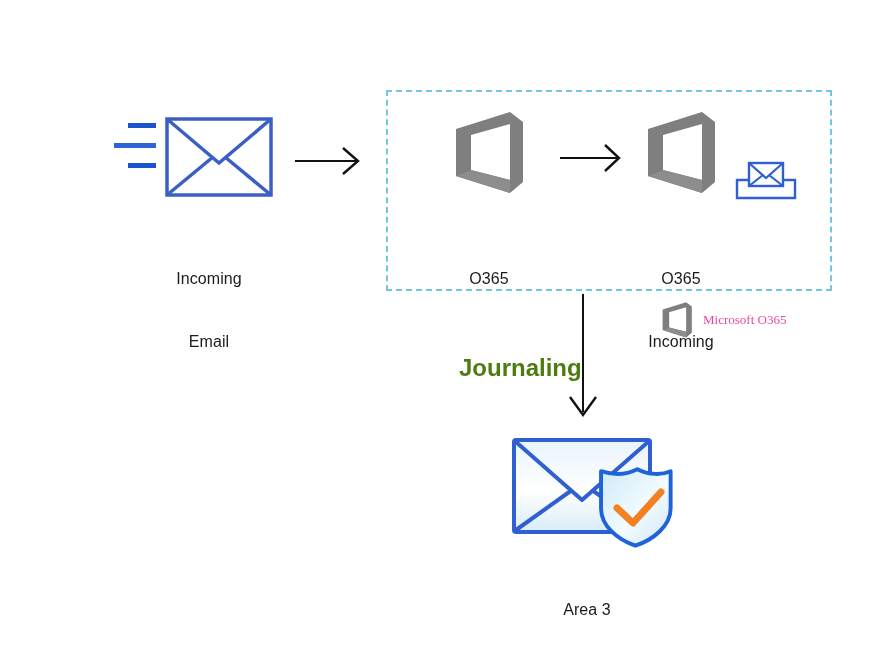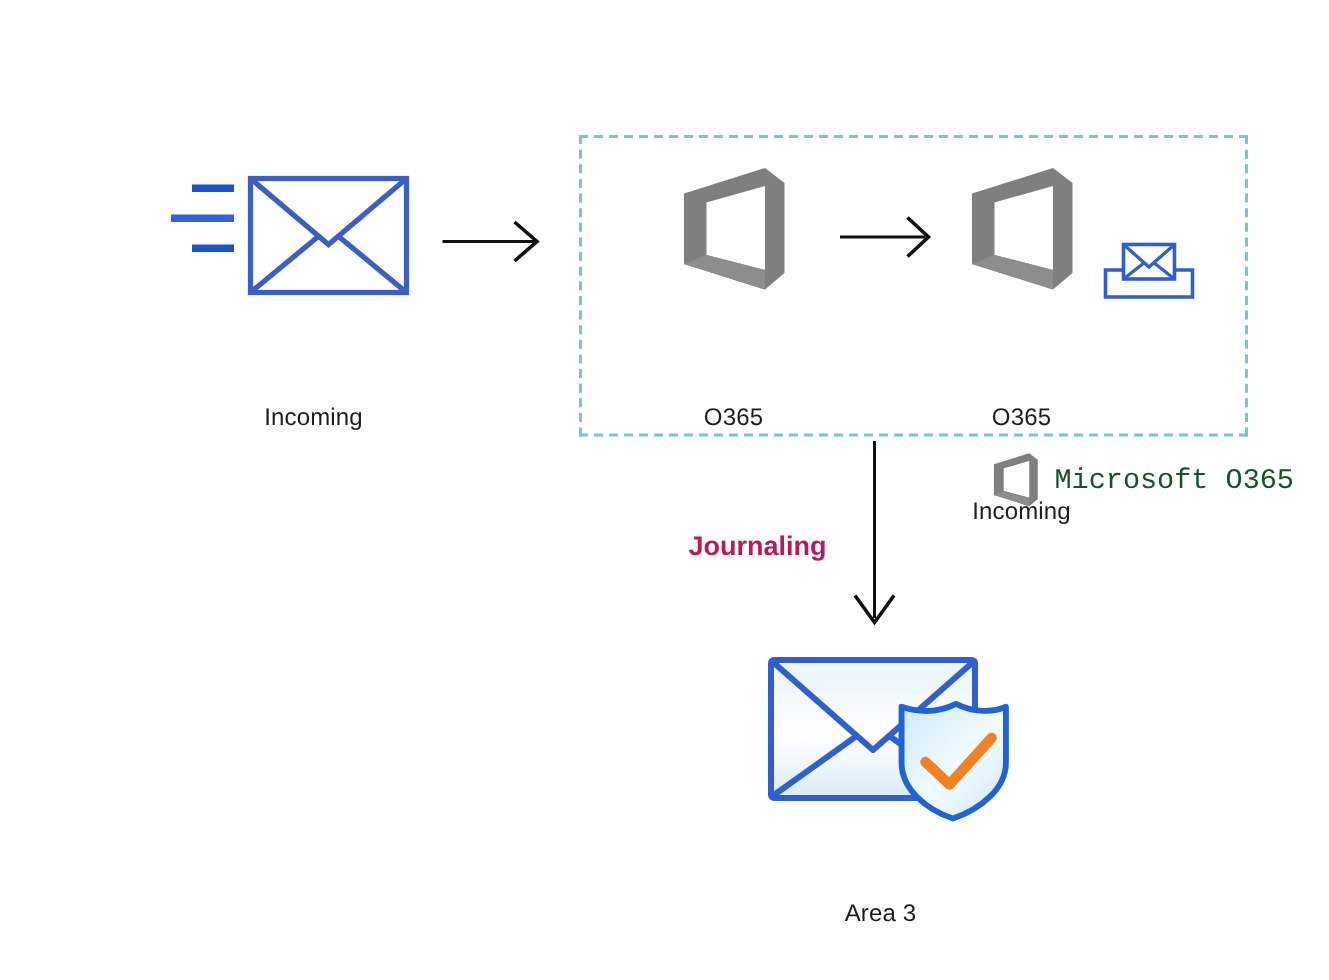--- a/index.html
+++ b/index.html
@@ -48,34 +48,34 @@
   
   #legend {
     position: absolute;
     left: 618px;
     top: 302px;
     display: flex;
     align-items: center;
     gap: 9px;
   }
   #legend .legend-text {
-    font-size: 19px;
-    color: #14532d;
-    font-family: Liberation Mono, monospace;
+    font-size: 13px;
+    color: #ec4899;
+    font-family: Liberation Serif, serif;
     white-space: nowrap;
   }
 
   
   #journaling-label {
     position: absolute;
     left: 417px;
     top: 354px;
-    font-size: 18px;
+    font-size: 24px;
     font-weight: bold;
-    color: #be185d;
+    color: #4d7c0f;
     font-family: "Liberation Sans", sans-serif;
     white-space: nowrap;
   }
 
   svg { display: block; overflow: visible; }
 </style>
 </head>
 <body>
 
 <div id="canvas">
@@ -93,20 +93,21 @@
 
       <path d="M55 4 L107 48 L159 4" fill="none" stroke="#3b5fc4" stroke-width="3.5" stroke-linejoin="miter"></path>
 
       <path d="M55 80 L101 42" fill="none" stroke="#3b5fc4" stroke-width="3.5"></path>
       <path d="M159 80 L113 42" fill="none" stroke="#3b5fc4" stroke-width="3.5"></path>
     </svg>
   </div>
 
   <div class="caption" style="left:97px; top:226px; width:140px;">
     <span class="caption-line">Incoming</span>
+    <span class="caption-line">Email</span>
   </div>
 
   <div class="node" style="left:253px; top:145px; width:70px; height:32px;">
     <svg width="70" height="32" viewBox="0 0 70 32">
       <path d="M0 16 L61 16" stroke="#111111" stroke-width="2" fill="none"></path>
       <path d="M48 3 L63 16 L48 29" stroke="#111111" stroke-width="2.4" fill="none" stroke-linecap="butt" stroke-linejoin="miter"></path>
     </svg>
   </div>
 
   <div class="node" style="left:408px; top:112px; width:78px; height:82px;">

